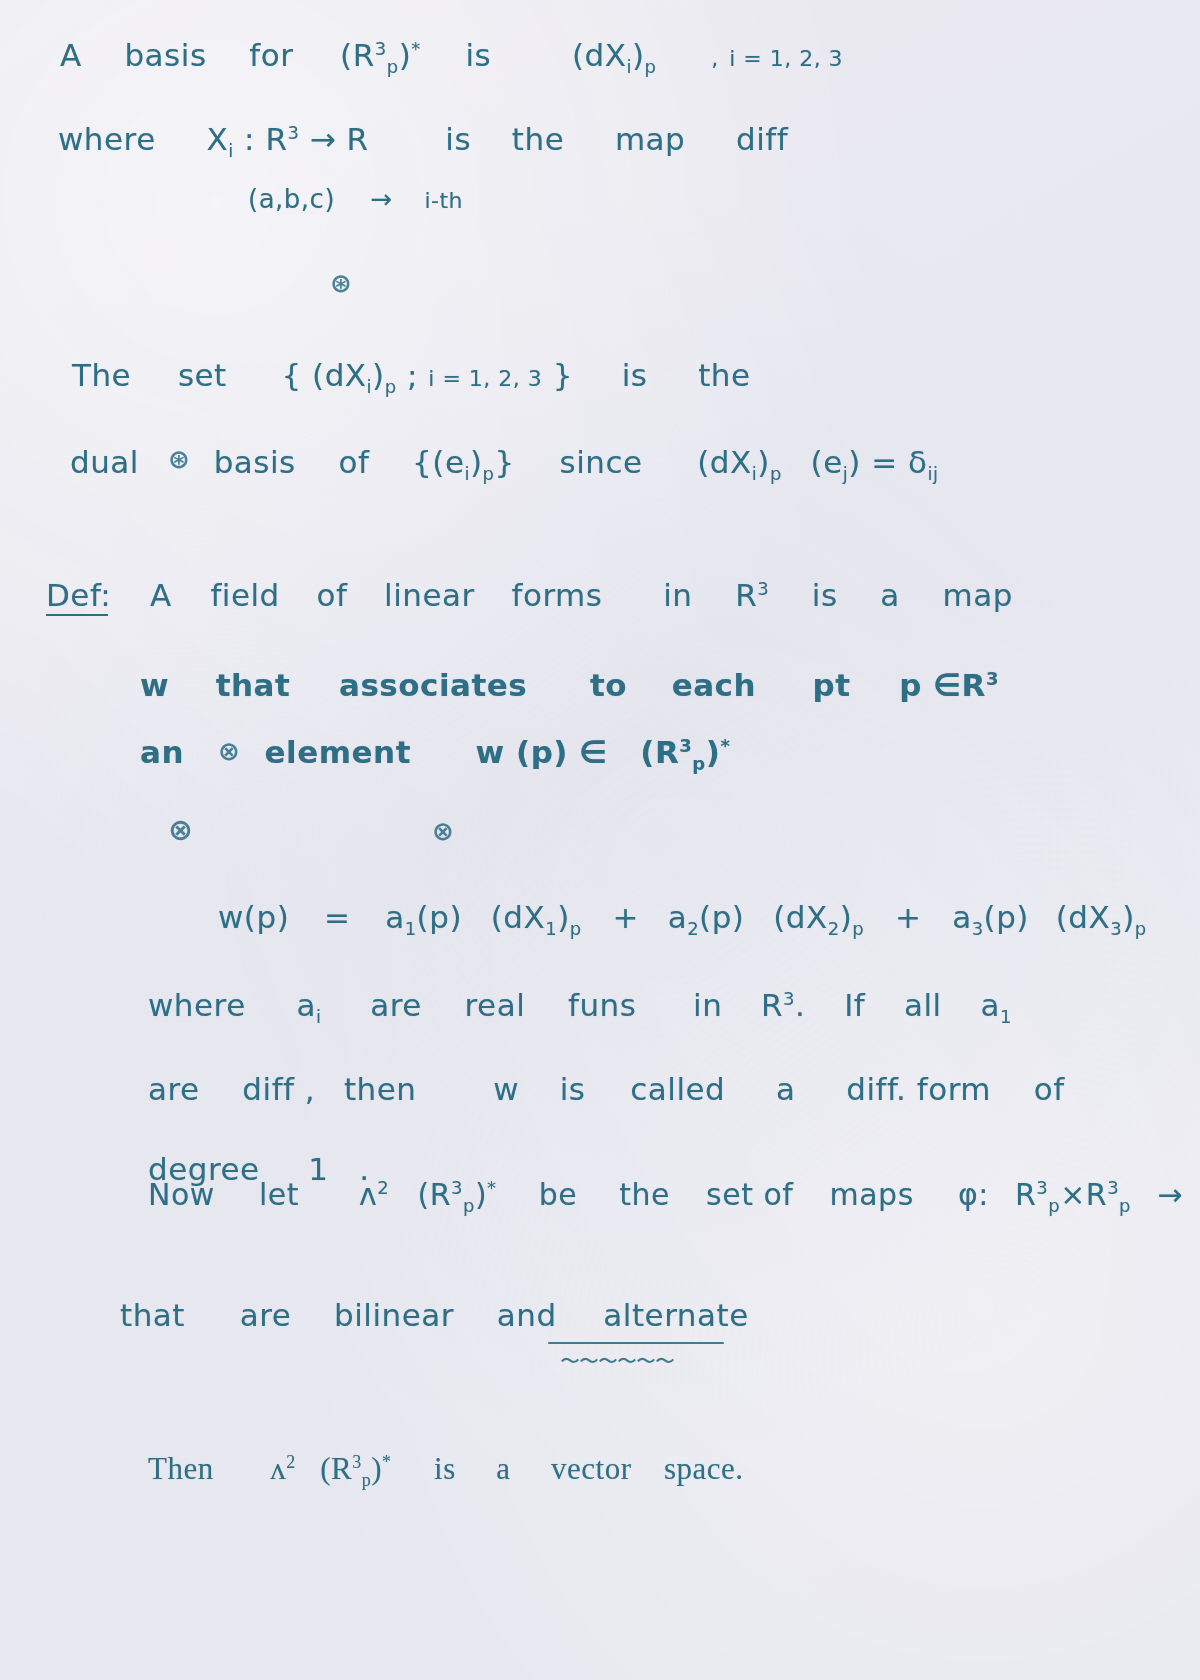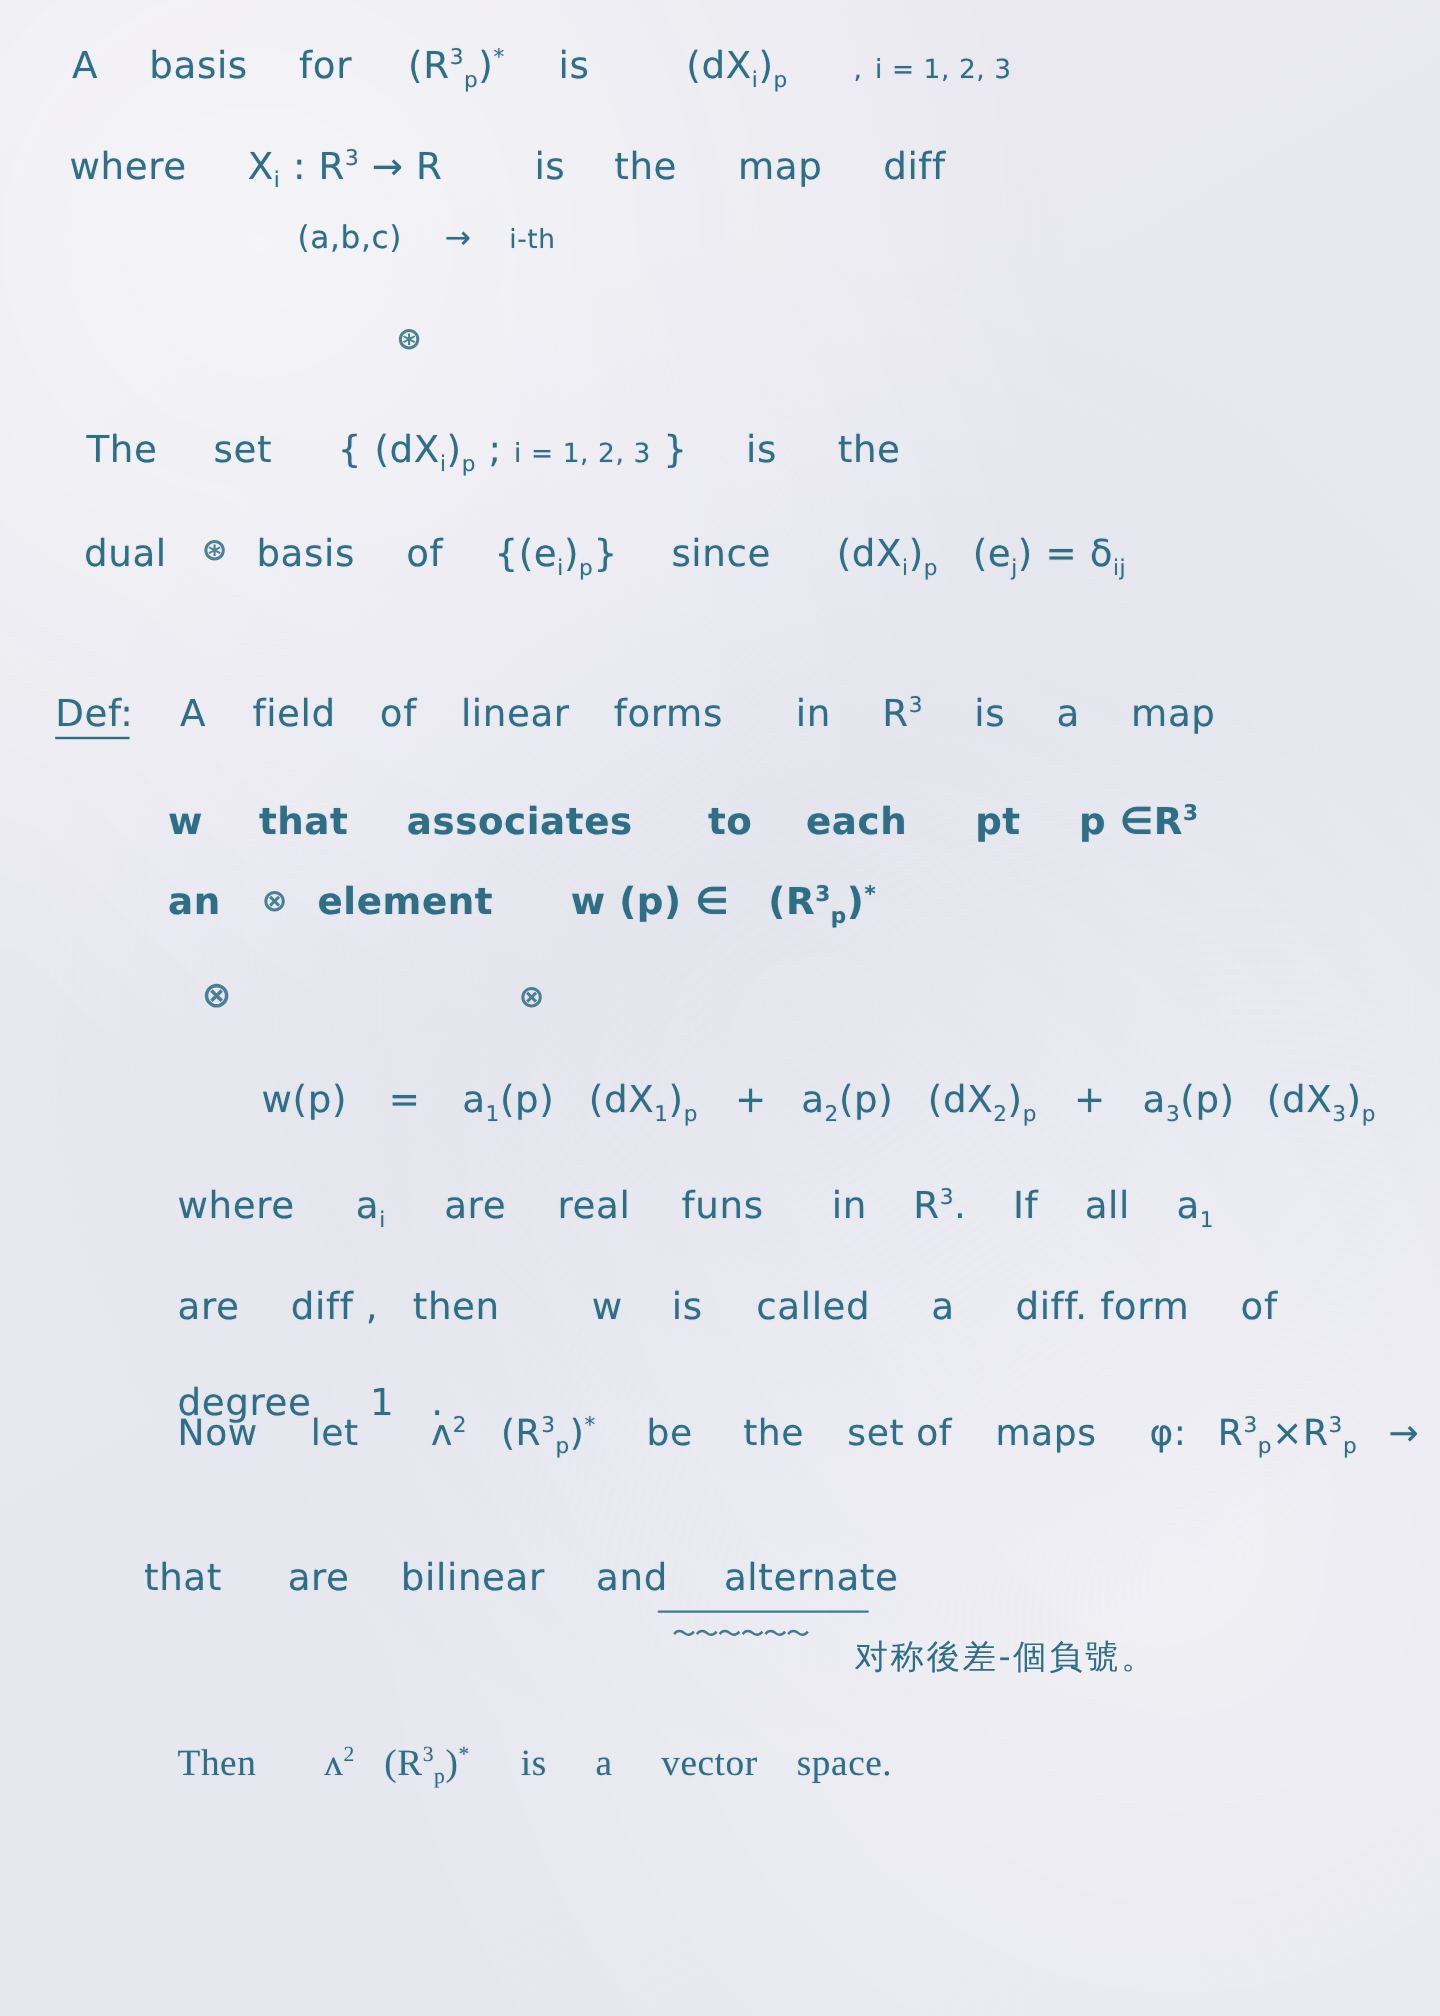--- a/index.html
+++ b/index.html
@@ -333,23 +333,20 @@
     <span style="display:inline-block;width:22px"></span>
     <span>bilinear</span>
     <span style="display:inline-block;width:22px"></span>
     <span>and</span>
     <span style="display:inline-block;width:26px"></span>
     <span>alternate</span>
   </div>
   <div class="underline" style="left:548px; top:1342px; width:176px;"></div>
   <div class="wavy" style="left:560px; top:1348px;">〜〜〜〜〜〜</div>
 
-  <div class="cjk" style="left:712px; top:1362px;">
-    <span>对称後差-個負號。</span>
-  </div>
 
   <div class="ink ln" style="left:148px; top:1452px;font-family:Liberation Serif, serif;">
     <span>Then</span>
     <span style="display:inline-block;width:40px"></span>
     <span>ʌ</span><span class="sup">2</span>
     <span style="display:inline-block;width:8px"></span>
     <span>(</span><span>R</span><span class="sup">3</span><span class="sub">p</span><span>)</span><span class="sup">*</span>
     <span style="display:inline-block;width:26px"></span>
     <span>is</span>
     <span style="display:inline-block;width:24px"></span>

